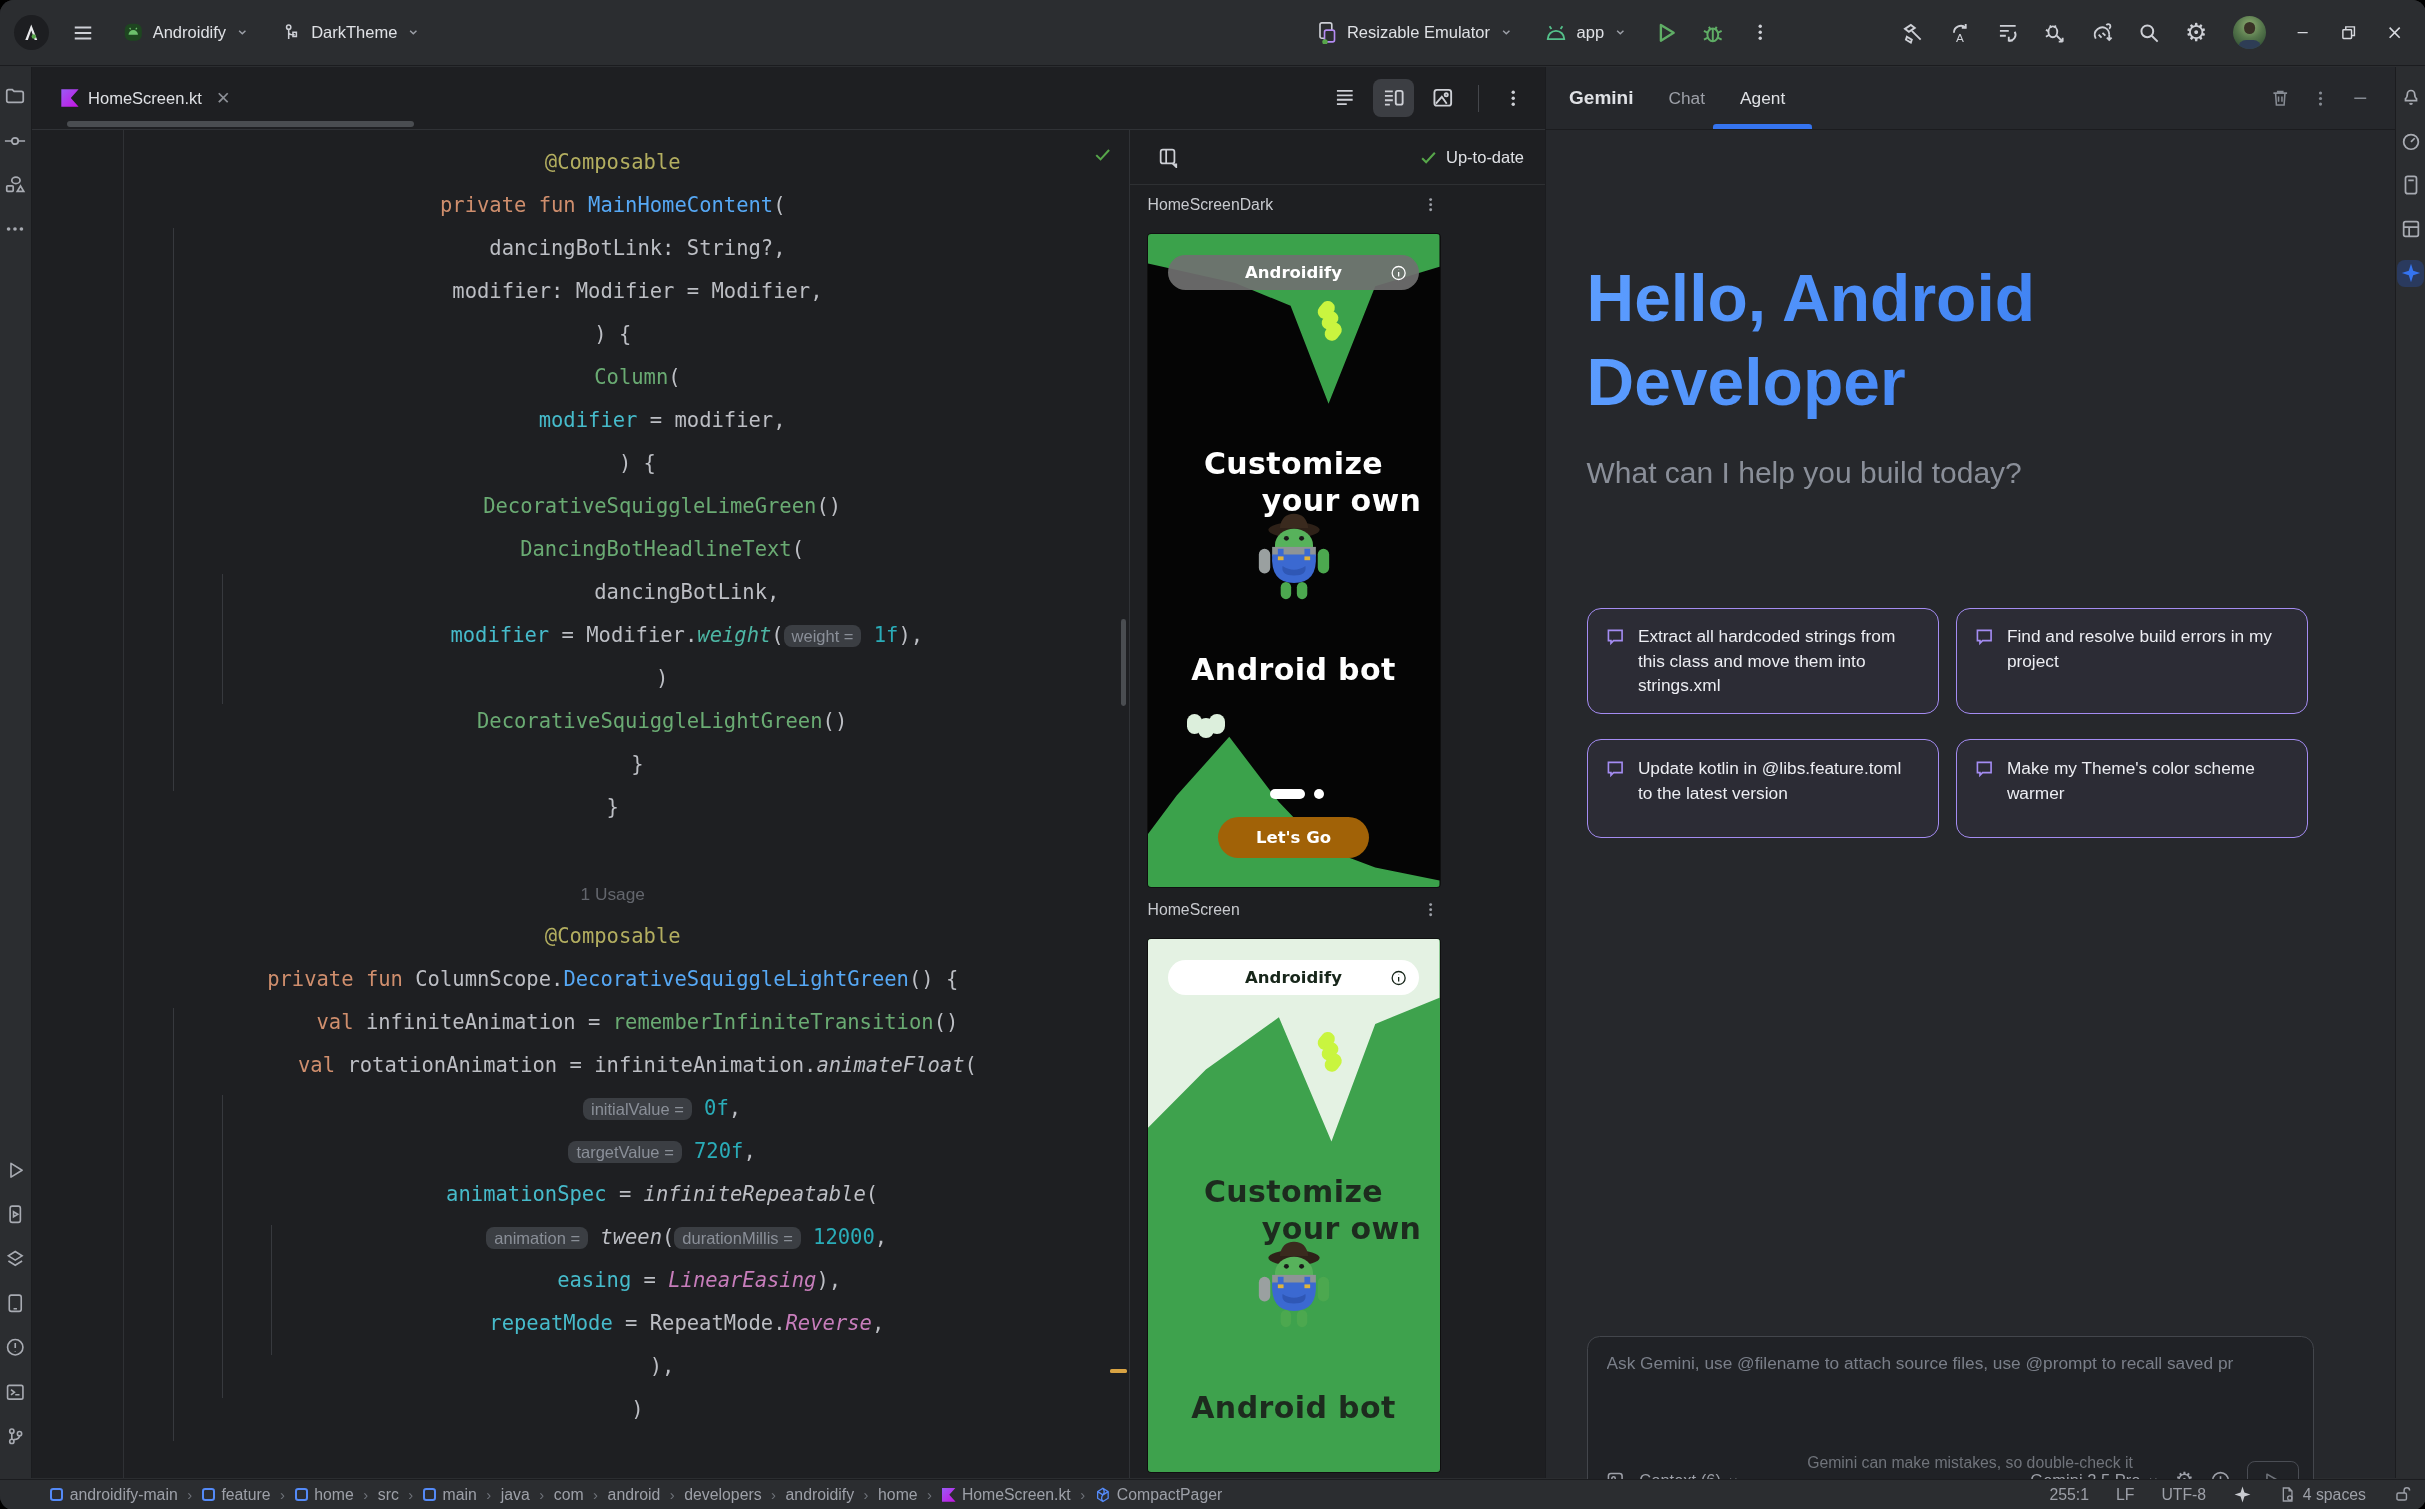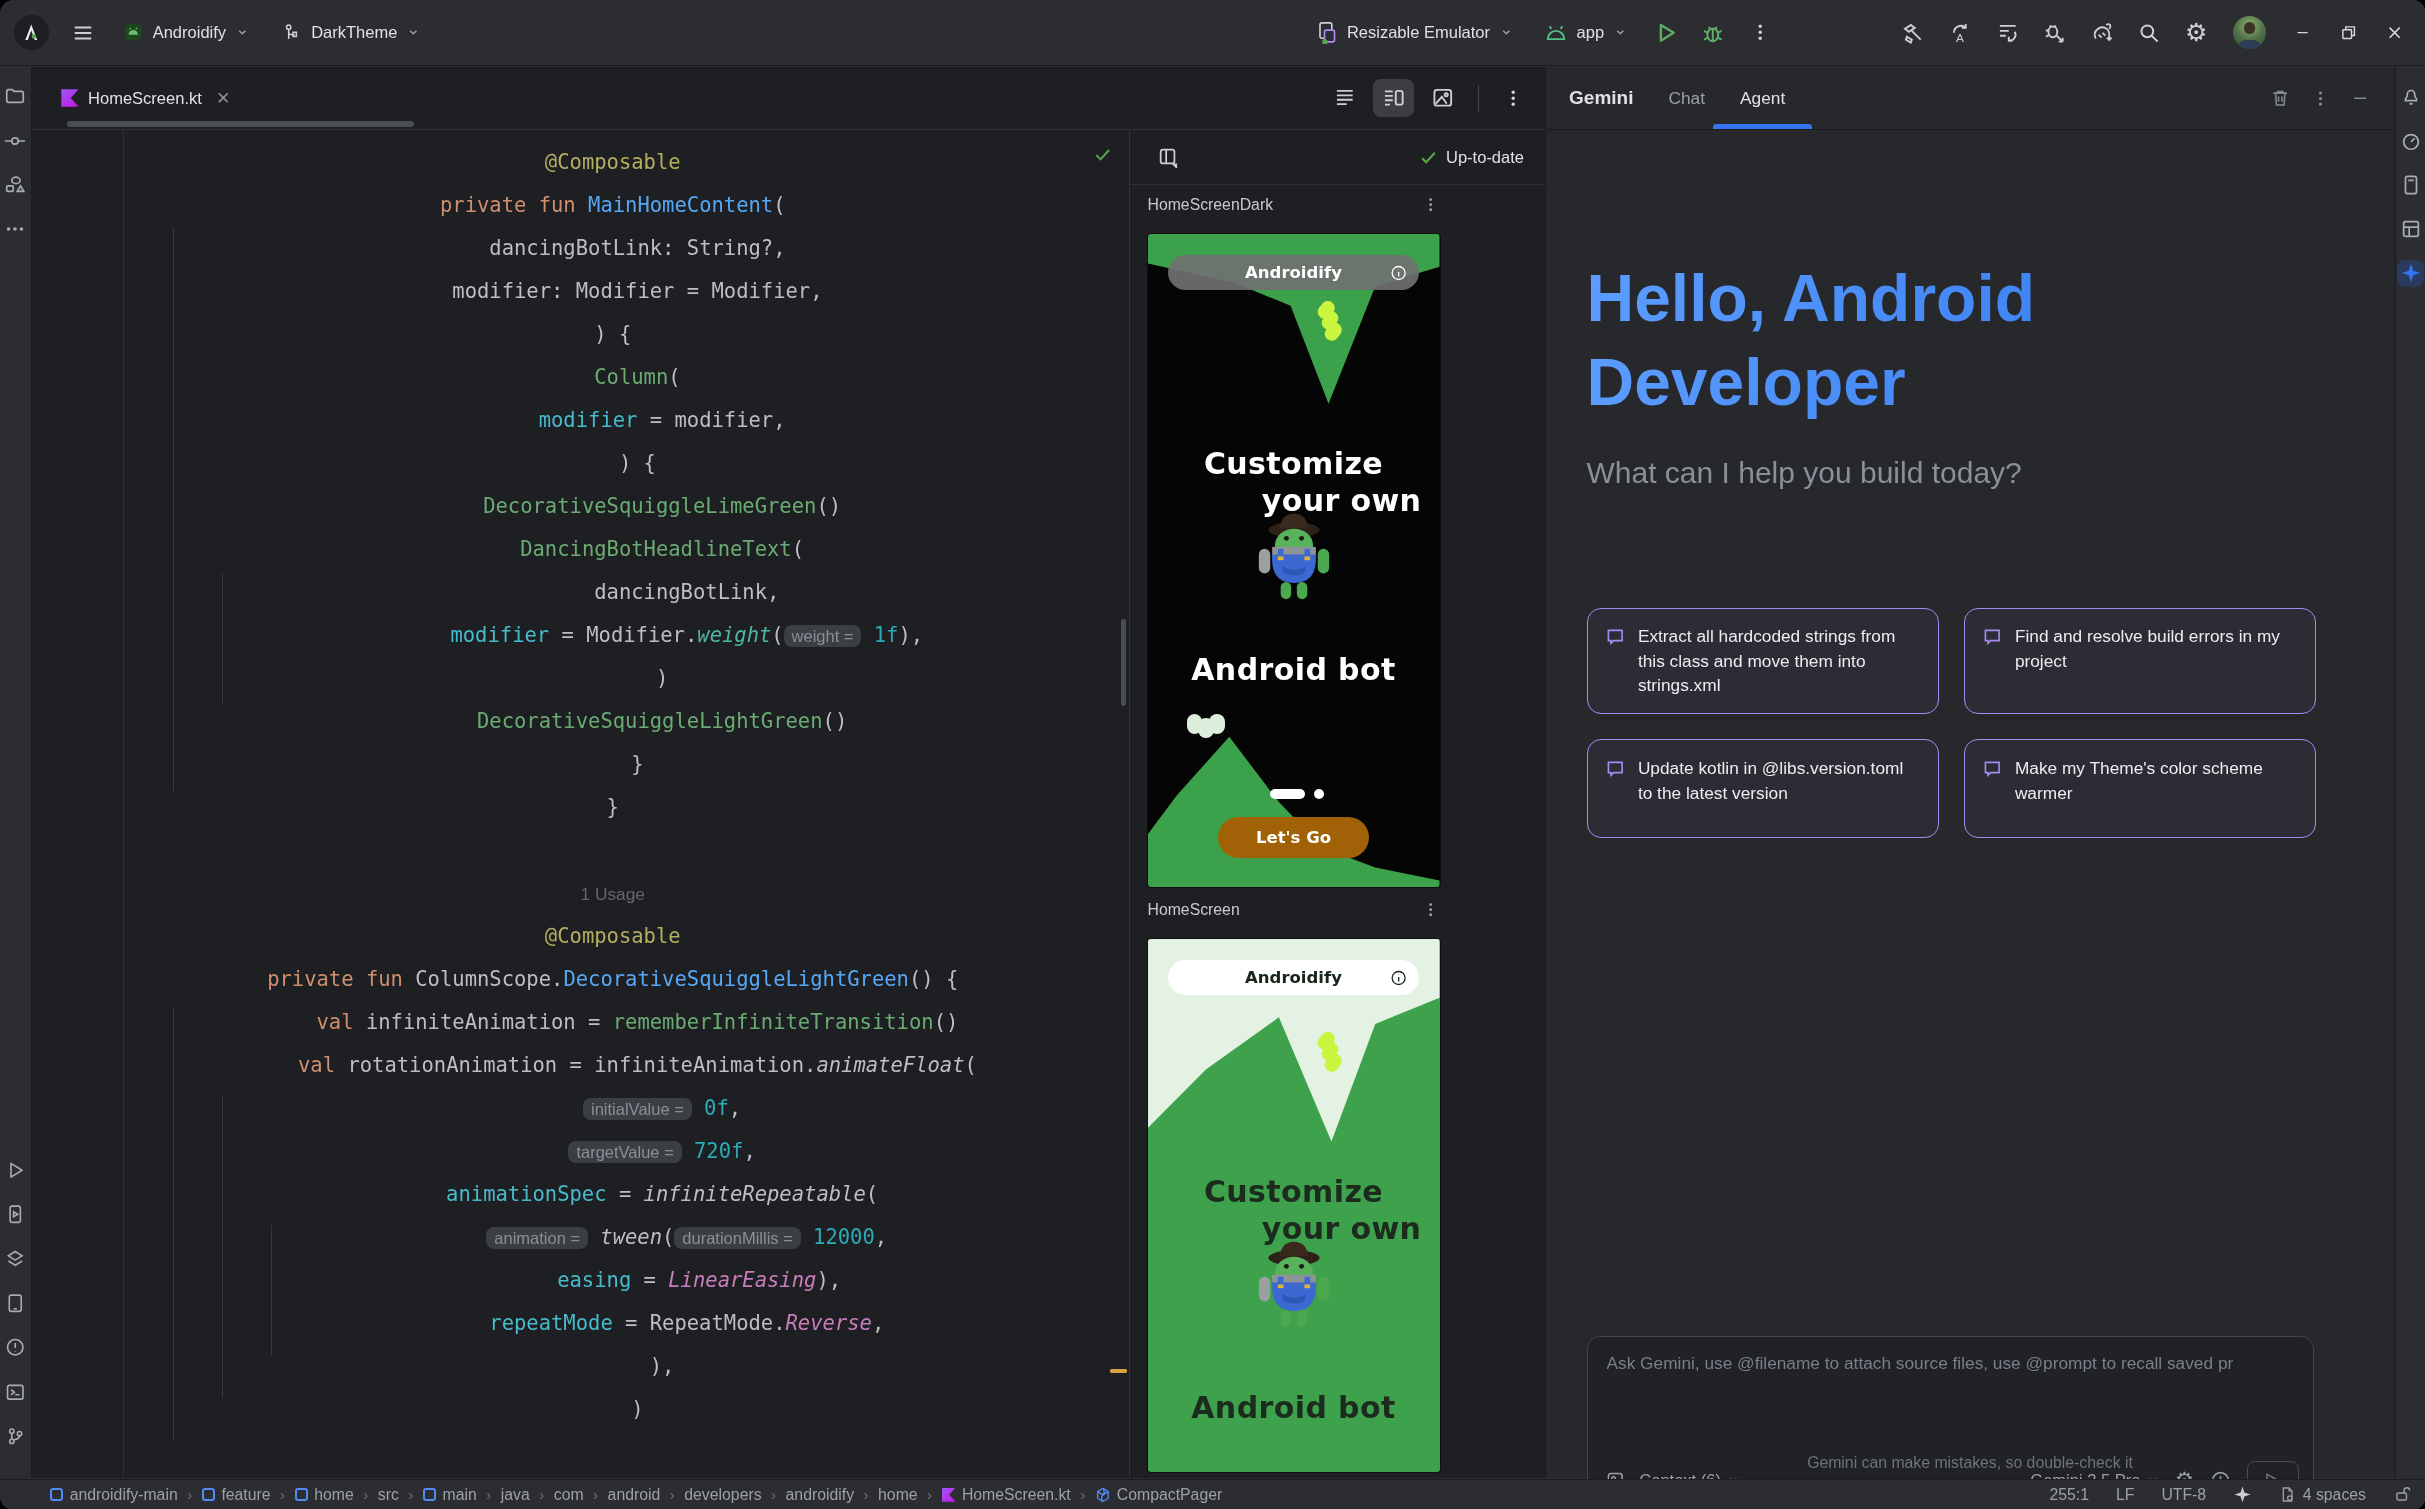--- a/index.html
+++ b/index.html
@@ -103,21 +103,21 @@
   .gm-header{height:63px;border-bottom:0.8px solid #1B1C1F;display:flex;align-items:center;padding:0 23.6px;position:relative;}
   .gm-title{font-size:19px;font-weight:bold;margin-right:35px;}
   .gm-tab{font-size:17.3px;color:#9DA0A8;margin-right:35px;position:relative;height:100%;display:flex;align-items:center;}
   .gm-tab.active{color:#DFE1E5;}
   .gm-tab.active:after{content:"";position:absolute;left:-27px;right:-27px;bottom:0;height:5.5px;border-radius:3.2px 3.2px 0 0;background:#3574F0;}
   .gm-hicons{margin-left:auto;display:flex;align-items:center;gap:20.5px;color:#868B93;}
   .gm-body{flex:1;padding:0 41px;position:relative;}
   .hero{margin-top:126px;font-size:66px;line-height:84px;font-weight:bold;
     background:linear-gradient(100deg,#5C9DFF 0%,#4285F4 55%,#3E74E8 100%);-webkit-background-clip:text;background-clip:text;color:transparent;}
   .hero-sub{margin-top:31.5px;font-size:30px;color:#8A8F99;}
-  .cards{margin-top:118px;display:grid;grid-template-columns:352px 352px;gap:25px 25px;}
+  .cards{margin-top:118px;display:grid;grid-template-columns:352px 352px;gap:25px 17px;}
   .card{border:1.6px solid #A48CF2;border-radius:14px;min-height:99px;padding:15.8px 17.3px;display:flex;gap:12.6px;
     background:rgba(164,140,242,.05);}
   .card-icon{color:#A48CF2;flex:none;margin-top:2.4px;}
   .card-text{font-size:17.3px;line-height:24.4px;color:#ECEDF2;}
   .gm-input{position:absolute;left:41px;width:727px;top:1206px;height:175px;border:1.6px solid #43464C;border-radius:12.6px;
     background:#202226;padding:15.8px 19px;}
   .gm-placeholder{font-size:17.3px;color:#7A7F89;white-space:nowrap;overflow:hidden;}
   .gm-input-row{position:absolute;left:17.3px;right:14px;bottom:11px;display:flex;align-items:center;gap:14px;color:#9DA0A8;font-size:16.5px;}
   .gm-right{margin-left:auto;display:flex;align-items:center;gap:15.8px;}
   .send-btn{width:52px;height:38px;border:1.6px solid #4A4D54;border-radius:7.9px;display:flex;align-items:center;justify-content:center;color:#6F737A;}
@@ -609,21 +609,21 @@
                 </svg>
               </span>
               <span class="card-text">Find and resolve build errors in my project</span>
             </div>
             <div class="card">
               <span class="card-icon">
                 <svg width="20.5" height="20.5" viewBox="0 0 24 24" fill="none" stroke="currentColor" stroke-width="1.9">
                   <path d="M4 4 h16 v12 h-10 l-3 3 v-3 H4 z"></path>
                 </svg>
               </span>
-              <span class="card-text">Update kotlin in @libs.version.toml to the latest version</span>
+              <span class="card-text">Update kotlin in @libs.feature.toml to the latest version</span>
             </div>
             <div class="card">
               <span class="card-icon">
                 <svg width="20.5" height="20.5" viewBox="0 0 24 24" fill="none" stroke="currentColor" stroke-width="1.9">
                   <path d="M4 4 h16 v12 h-10 l-3 3 v-3 H4 z"></path>
                 </svg>
               </span>
               <span class="card-text">Make my Theme's color scheme warmer</span>
             </div>
           </div>

